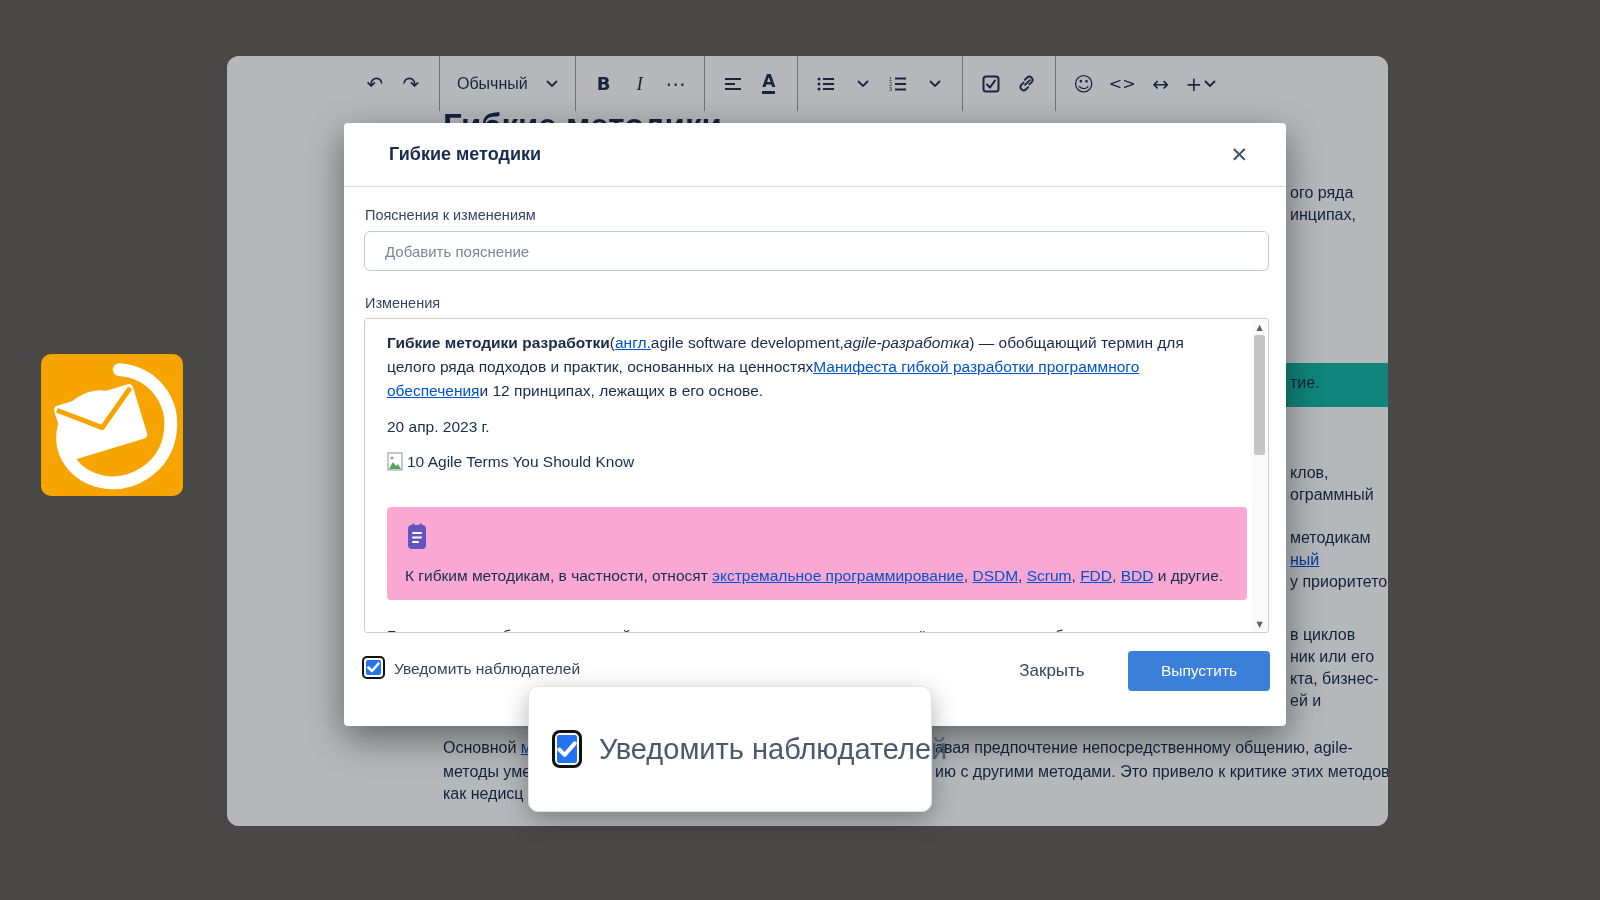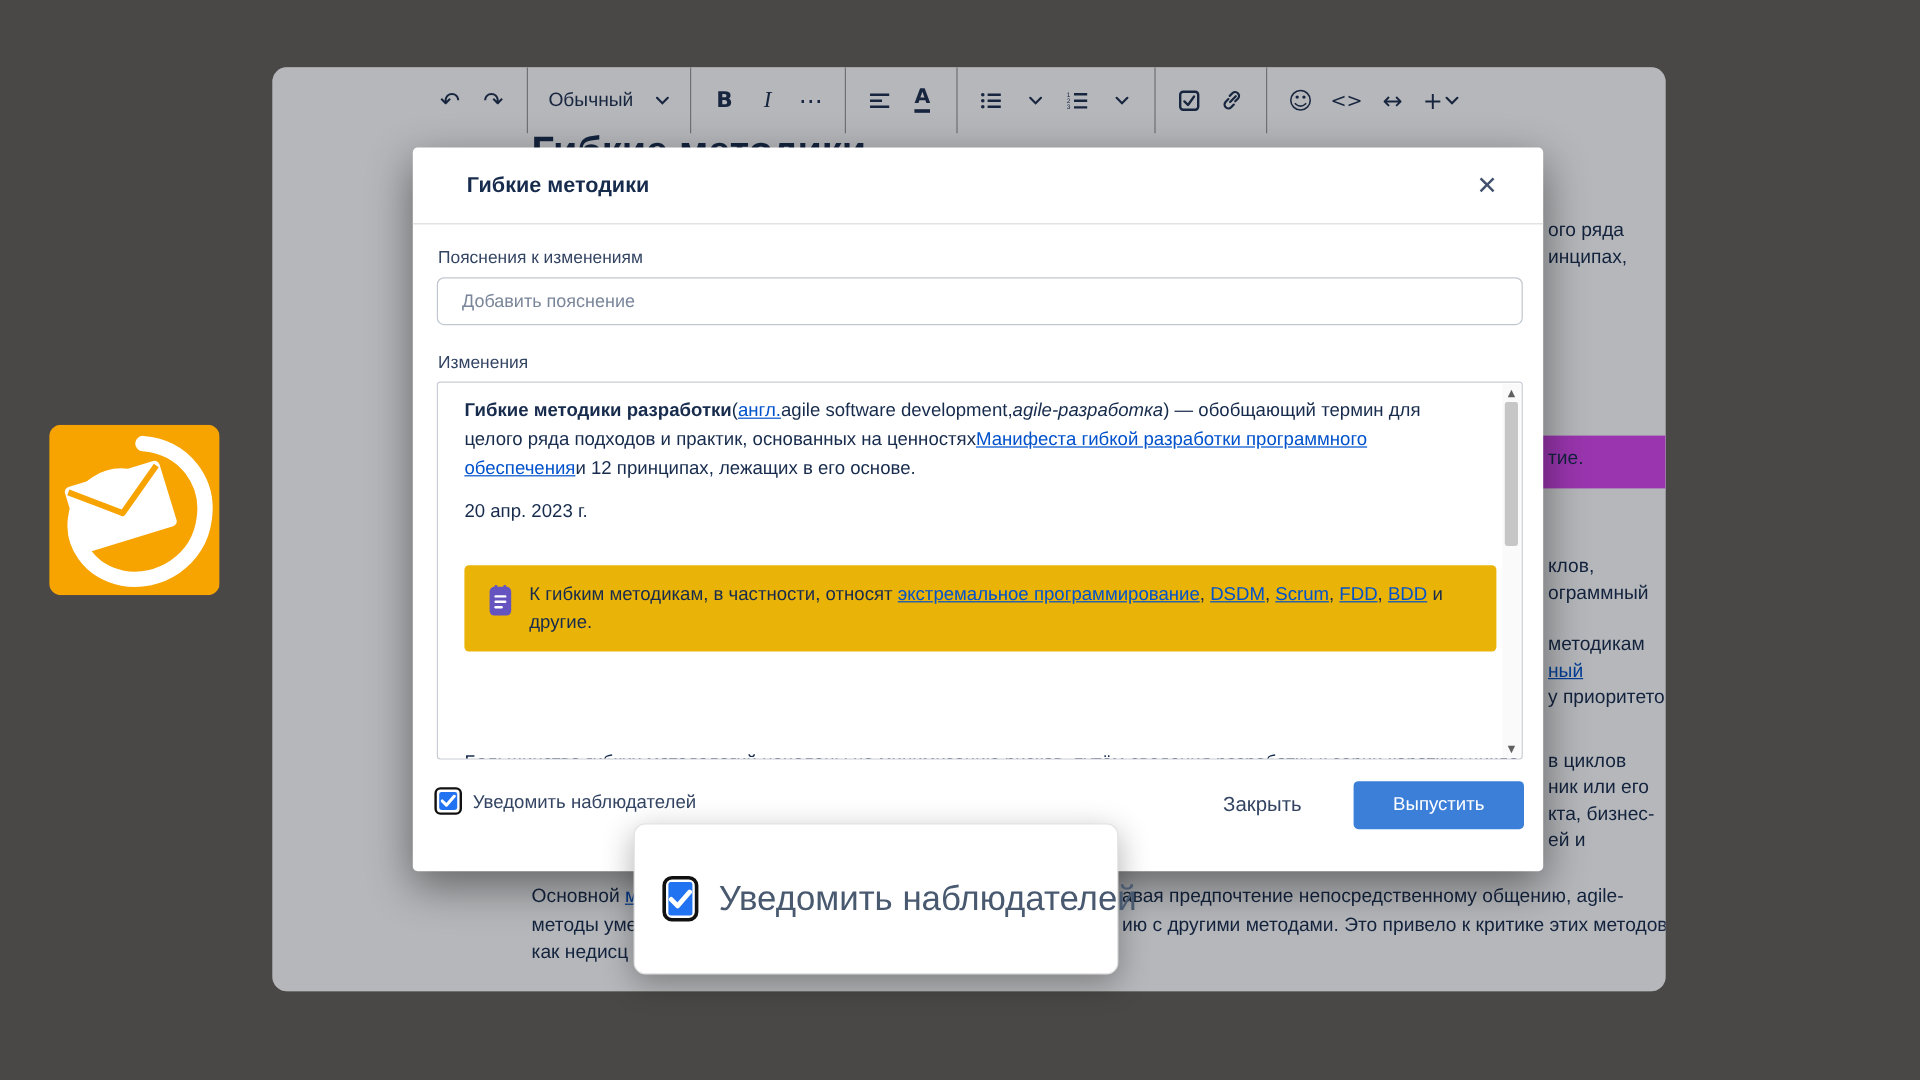--- a/index.html
+++ b/index.html
@@ -17,21 +17,21 @@
   .g-bold{font-weight:700;font-size:18px;}
   .g-italic{font-family:"Liberation Serif",serif;font-style:italic;font-size:19px;}
   .g-colorA{font-size:17px;font-weight:600;border-bottom:3px solid #1e2e4f;line-height:1.05;}
   .tsep{width:1px;align-self:stretch;background:#9b9b9b;margin:0 10px;}
   .tb-dd-label{font-size:16px;margin-right:16px;}
   .chev{margin-left:2px;}
 
   .bg-heading{position:absolute;left:216px;top:51px;margin:0;font-size:33px;font-weight:700;color:#172B4D;white-space:nowrap;}
   .frag{position:absolute;left:1063px;font-size:16px;color:#172B4D;white-space:nowrap;line-height:22px;}
   .frag.linkfrag{color:#0052CC;text-decoration:underline;}
-  .hlband{position:absolute;left:1000px;top:307px;width:161px;height:44px;background:#d946ef;}
+  .hlband{position:absolute;left:1000px;top:307px;width:161px;height:44px;background:#14b8a6;}
   .hl-text{position:absolute;left:63px;top:11px;font-size:16px;color:#172B4D;}
   .bline{position:absolute;font-size:16px;color:#172B4D;white-space:nowrap;line-height:22px;}
   .blink{color:#0052CC;text-decoration:underline;}
 
   
   .app-icon{position:absolute;left:41px;top:354px;width:142px;height:142px;}
 
   
   .modal{position:absolute;left:344px;top:123px;width:942px;height:603px;background:#fff;border-radius:4px;box-shadow:0 12px 36px rgba(0,0,0,0.45);}
   .m-header{position:absolute;left:0;top:0;right:0;height:64px;display:flex;align-items:center;padding:0 34px 0 45px;box-sizing:border-box;border-bottom:1px solid #dcdcdc;}
@@ -41,21 +41,21 @@
   .m-input{position:absolute;left:20px;top:108px;width:905px;height:40px;box-sizing:border-box;border:1px solid #C1C7D0;border-radius:6px;padding:0 20px;font-size:15px;color:#172B4D;font-family:"Liberation Sans",sans-serif;}
   .m-input::placeholder{color:#7A869A;opacity:1;}
   .changes-box{position:absolute;left:20px;top:195px;width:905px;height:315px;box-sizing:border-box;border:1px solid #C9CED6;border-radius:3px;overflow:hidden;background:#fff;}
   .cb-content{position:absolute;left:0;top:0;right:16px;bottom:0;padding:12px 18px 0 22px;overflow:hidden;}
   .rich{font-size:15.5px;line-height:24px;color:#172B4D;}
   .rich a, .rlink{color:#0052CC;text-decoration:underline;cursor:pointer;}
   .rich .b{font-weight:700;}
   .rich .i{font-style:italic;text-align:right;}
   .p-date{margin-top:15px;font-size:15.5px;color:#172B4D;}
   .p-img{margin-top:16px;font-size:15.5px;color:#172B4D;display:flex;align-items:center;gap:2px;}
-  .info-panel{margin-top:35px;width:860px;box-sizing:border-box;background:#eab308;border-radius:4px;padding:13px 20px 13px 18px;display:flex;gap:12px;}
+  .info-panel{margin-top:35px;width:860px;box-sizing:border-box;background:#f9a8d4;border-radius:4px;padding:13px 20px 13px 18px;display:flex;gap:12px;flex-direction:column;}
   .info-text{font-size:15.5px;line-height:23px;color:#172B4D;}
   .clipped{position:absolute;left:22px;top:308px;height:6px;overflow:hidden;font-size:15.5px;color:#172B4D;white-space:nowrap;}
   
   .sbar{position:absolute;top:1px;right:1px;width:15px;bottom:1px;background:#fafafa;}
   .sarrow{position:absolute;left:0;width:15px;height:14px;display:flex;align-items:center;justify-content:center;font-size:8px;color:#606060;font-family:"DejaVu Sans",sans-serif;cursor:pointer;}
   .sarrow.up{top:0;}
   .sarrow.down{bottom:0;}
   .sthumb{position:absolute;left:2px;top:15px;width:11px;height:120px;background:#c6c6c6;border-radius:2px;cursor:pointer;}
 
   
@@ -221,20 +221,28 @@
   <input class="m-input" type="text" placeholder="Добавить пояснение" style="">
 
   <div class="m-label" style="top:172px;">Изменения</div>
 
   <div class="changes-box">
     <div class="cb-content">
       <div class="rich">
         <span class="b">Гибкие методики разработки</span><span>(</span><span class="rlink">англ.</span><span>agile software development,</span><span class="i">agile-разработка</span><span>) — обобщающий термин для целого ряда подходов и практик, основанных на ценностях</span><span class="rlink">Манифеста гибкой разработки программного обеспечения</span><span>и 12 принципах, лежащих в его основе.</span>
       </div>
       <div class="p-date">20 апр. 2023 г.</div>
+      <div class="p-img">
+        <svg width="18" height="20" viewBox="0 0 18 20">
+          <rect x="1" y="1" width="14" height="17" fill="#fff" stroke="#9aa5b1" stroke-width="1.2"></rect>
+          <polygon points="2,17 6,10 9,14 11,12 14,17" fill="#5aa05a"></polygon>
+          <circle cx="5" cy="6" r="1.6" fill="#7aa7d8"></circle>
+        </svg>
+        <span>10 Agile Terms You Should Know</span>
+      </div>
       <div class="info-panel">
         <svg width="24" height="30" viewBox="0 0 24 30" style="flex:none;margin-top:2px;">
           <rect x="3" y="3" width="18" height="24" rx="4" fill="#6554C0"></rect>
           <rect x="7" y="1.5" width="2.6" height="4" rx="1.2" fill="#6554C0"></rect>
           <rect x="14.4" y="1.5" width="2.6" height="4" rx="1.2" fill="#6554C0"></rect>
           <line x1="8" y1="11" x2="16" y2="11" stroke="#fff" stroke-width="2" stroke-linecap="round"></line>
           <line x1="8" y1="15.5" x2="16" y2="15.5" stroke="#fff" stroke-width="2" stroke-linecap="round"></line>
           <line x1="8" y1="20" x2="13" y2="20" stroke="#fff" stroke-width="2" stroke-linecap="round"></line>
         </svg>
         <div class="info-text">

